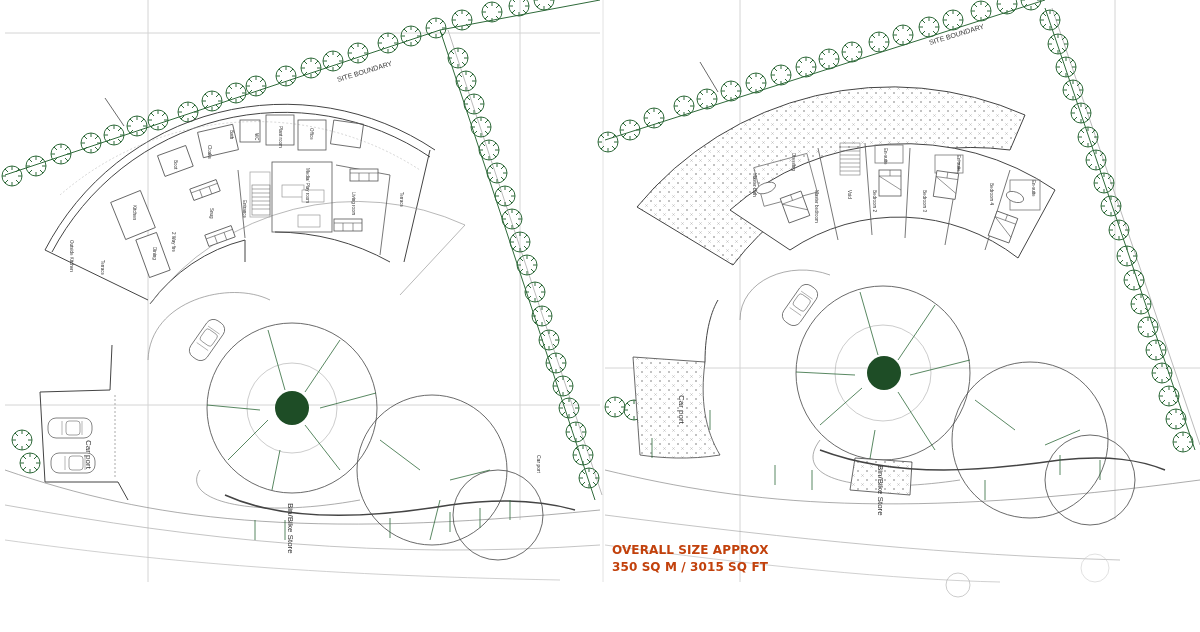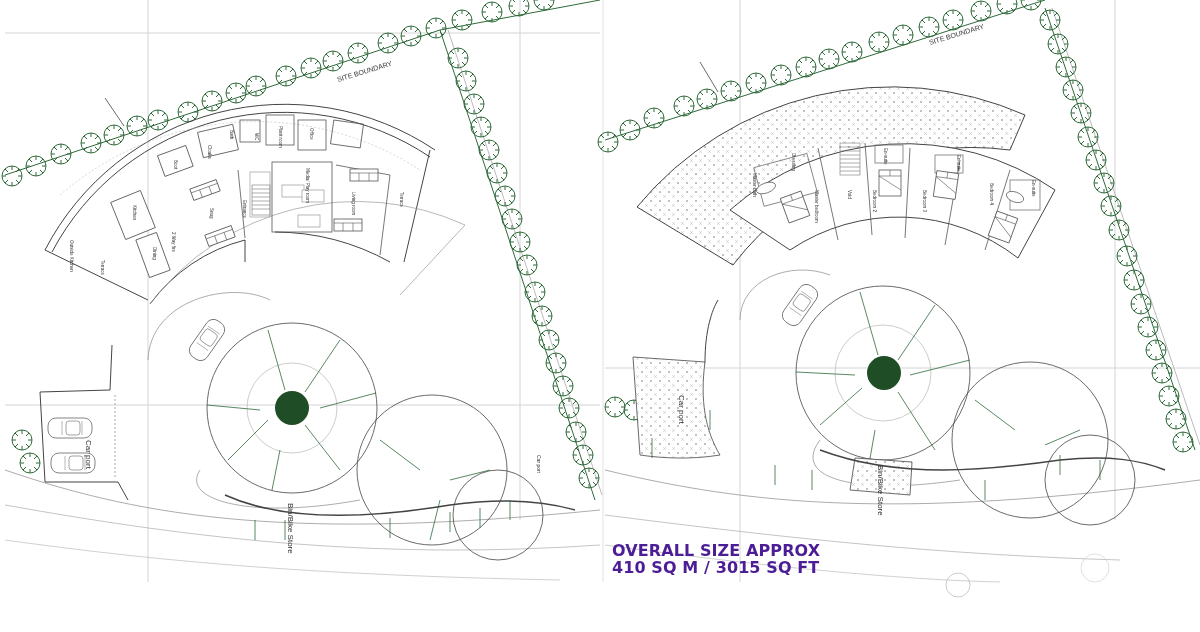--- a/index.html
+++ b/index.html
@@ -1,19 +1,19 @@
 <!DOCTYPE html>
 <html><head>
 <meta charset="utf-8">
 <style>
   html,body{margin:0;padding:0;background:#fff;}
   body{width:1200px;height:632px;overflow:hidden;position:relative;font-family:"Liberation Sans",sans-serif;}
   svg{position:absolute;left:0;top:0;}
   .lbl{font-family:"Liberation Sans",sans-serif;fill:#333;}
-  .summary{position:absolute;left:612px;top:542px;font-family:"DejaVu Sans",sans-serif;font-weight:bold;font-size:16px;line-height:17px;color:#4c1d95;letter-spacing:0.1px;}
+  .summary{position:absolute;left:612px;top:542px;font-family:"DejaVu Sans",sans-serif;font-weight:bold;font-size:12px;line-height:17px;color:#c2410c;letter-spacing:0.1px;}
 </style>
 </head>
 <body>
 
 <svg width="1200" height="632" viewBox="0 0 1200 632">
   <defs>
     <pattern id="hatch" width="9" height="9" patternUnits="userSpaceOnUse">
       <rect width="9" height="9" fill="#fff"></rect>
       <path d="M2 2 l2 2 M4 2 l-2 2" stroke="#c2c2c2" stroke-width="1"></path>
       <path d="M6.5 6.5 l2 2 M8.5 6.5 l-2 2" stroke="#c2c2c2" stroke-width="1"></path>
@@ -337,14 +337,14 @@
         <path d="M1100 460 V480"></path>
     </g>
 
     <circle cx="958" cy="585" r="12" fill="none" stroke="#aaa" stroke-width="0.6"></circle>
     <circle cx="1095" cy="568" r="14" fill="none" stroke="#ccc" stroke-width="0.6"></circle>
   </g>
 </svg>
 
 <div class="summary">
   <div>OVERALL SIZE APPROX</div>
-  <div>410 SQ M / 3015 SQ FT</div>
+  <div>350 SQ M / 3015 SQ FT</div>
 </div>
 
 </body></html>

